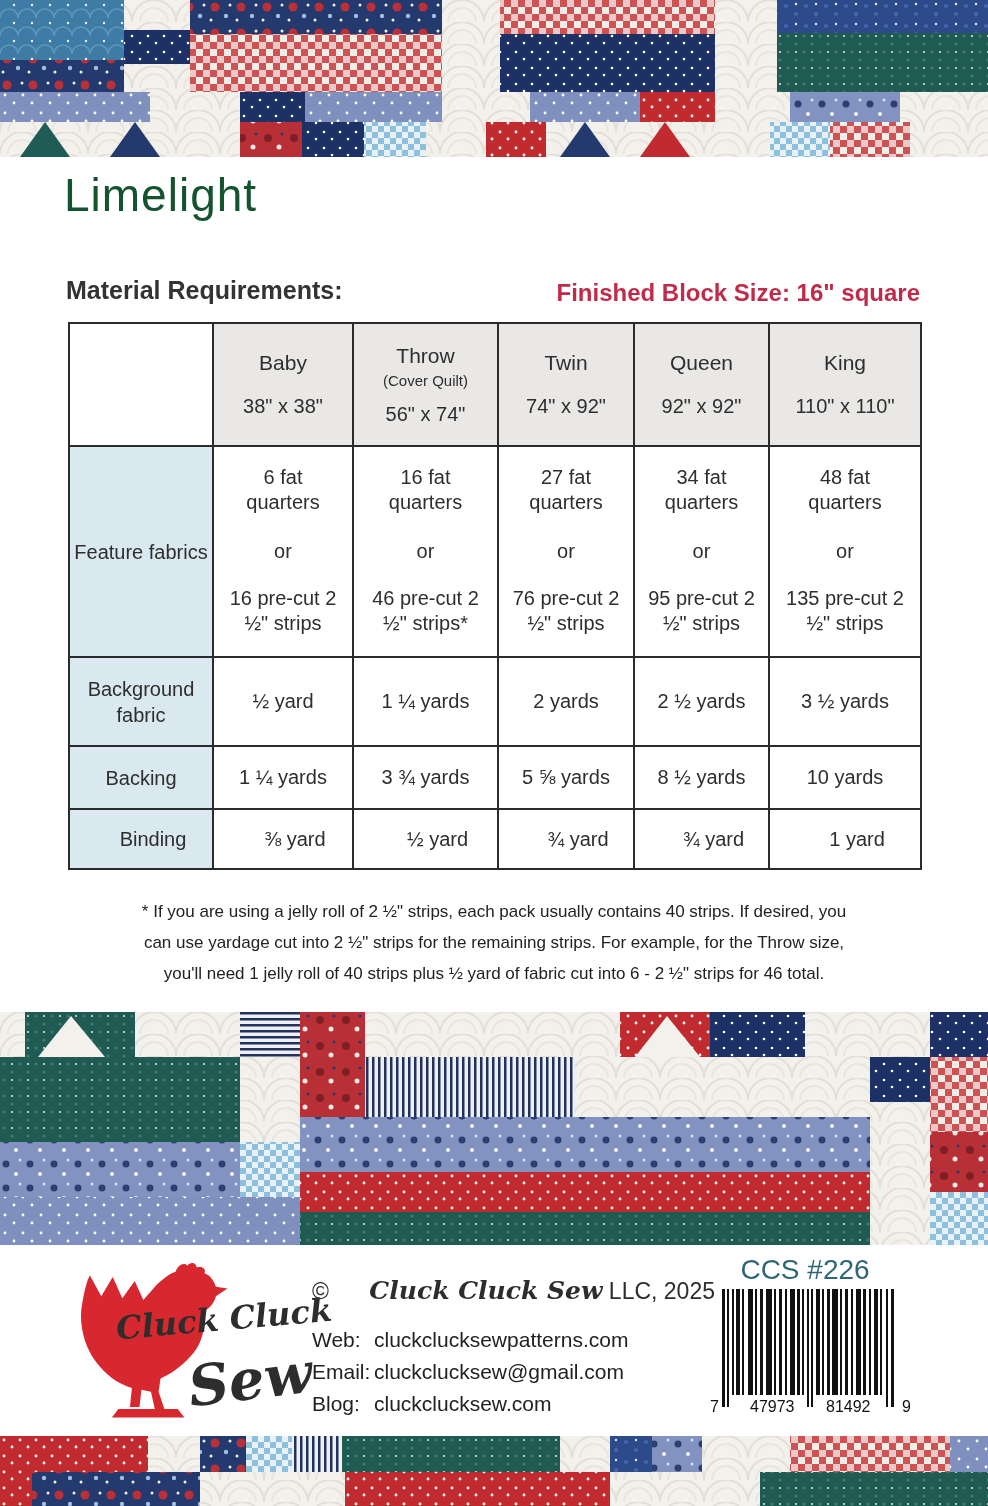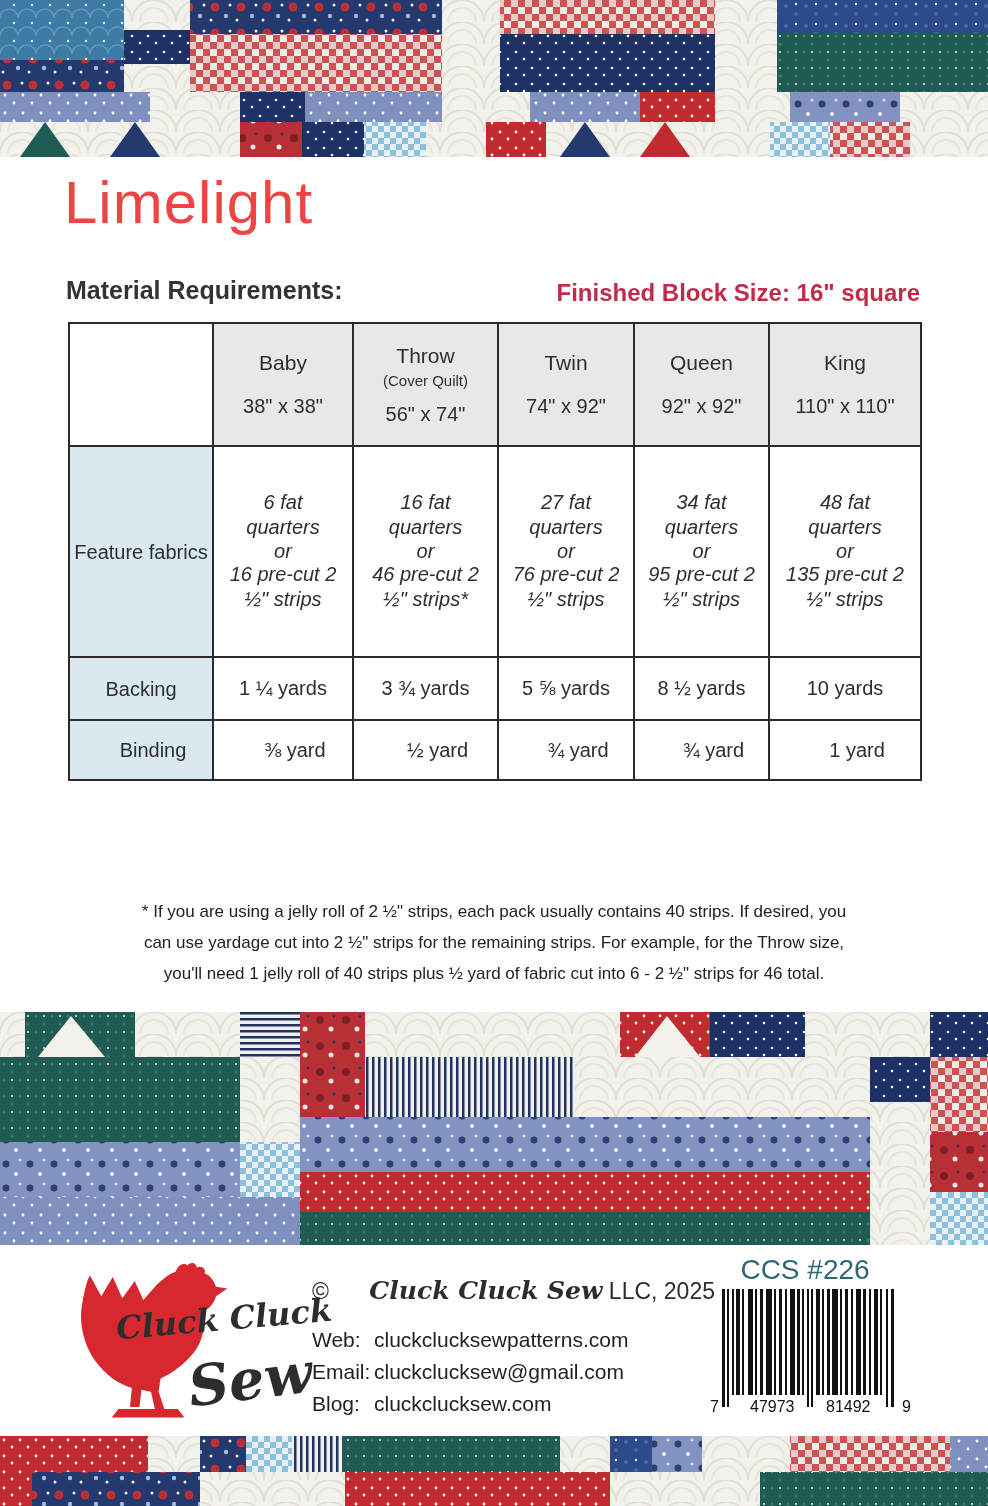--- a/index.html
+++ b/index.html
@@ -3,43 +3,43 @@
 <meta charset="utf-8">
 <style>
   html,body{margin:0;padding:0;background:#fff;}
   .page{position:relative;width:988px;height:1506px;background:#ffffff;overflow:hidden;
         font-family:"Liberation Sans",sans-serif;color:#2e2e2e;}
   .strip{position:absolute;left:0;width:988px;display:block;}
   #strip-top{top:0;height:157px;}
   #strip-mid{top:1012px;height:233px;}
   #strip-bot{top:1436px;height:70px;}
 
-  .title{position:absolute;left:64px;top:168px;font-size:60px;font-weight:300;
-         color:#ef4444;letter-spacing:1px;}
+  .title{position:absolute;left:64px;top:168px;font-size:46px;font-weight:300;
+         color:#14532d;letter-spacing:1px;}
   .matreq{position:absolute;left:66px;top:276px;font-size:25px;font-weight:700;color:#333;}
   .finblock{position:absolute;right:68px;top:279px;font-size:24px;font-weight:700;color:#c12b4a;}
 
   table.req{position:absolute;left:68px;top:322px;width:852px;border-collapse:collapse;
             table-layout:fixed;}
   table.req td{border:2px solid #2b2b2b;text-align:center;vertical-align:middle;
                font-size:20px;color:#2e2e2e;padding:0;}
   td.corner{background:#ffffff;}
   td.hcell{background:#e9e8e6;}
   td.labelcell{background:#d9e9ef;font-size:21px;line-height:26px;padding:4px 6px;}
   tr.hdr td{height:121px;}
   tr.feature td{height:209px;}
   tr.bg td{height:87px;}
   tr.backing td{height:61px;}
   tr.binding td{height:58px;padding-left:24px;}
   .hwrap{display:flex;flex-direction:column;align-items:center;justify-content:center;height:100%;padding:10px 16px;box-sizing:border-box;}
   .hname{font-size:21px;}
   .hsub{font-size:15px;margin-top:4px;min-height:2px;}
   .hsize{font-size:20px;margin-top:14px;}
-  .fwrap{display:flex;flex-direction:column;align-items:center;justify-content:center;
-         height:100%;box-sizing:border-box;padding:18px 0 20px 0;font-style:italic;}
+  .fwrap{display:flex;flex-direction:column;align-items:center;justify-content:space-between;
+         height:100%;box-sizing:border-box;padding:18px 0 20px 0;}
   .fa,.fc{max-width:112px;line-height:25px;}
   .fc{max-width:122px;}
   .fb{line-height:22px;}
 
   .footnote{position:absolute;left:0;top:896px;width:988px;text-align:center;
             font-size:17px;line-height:31px;color:#222;}
 
   .logo{position:absolute;left:60px;top:1258px;width:245px;height:172px;}
   .logo svg{position:absolute;left:0;top:0;}
   .logo-script{position:absolute;font-family:"DejaVu Serif",serif;font-style:italic;
@@ -255,20 +255,28 @@
               <div class="fc">95 pre-cut 2 ½" strips</div>
             </div>
           </td>
       <td>
             <div class="fwrap">
               <div class="fa">48 fat quarters</div>
               <div class="fb">or</div>
               <div class="fc">135 pre-cut 2 ½" strips</div>
             </div>
           </td>
+    </tr>
+    <tr class="bg">
+      <td class="labelcell">Background fabric</td>
+      <td>½ yard</td>
+      <td>1 ¼ yards</td>
+      <td>2 yards</td>
+      <td>2 ½ yards</td>
+      <td>3 ½ yards</td>
     </tr>
     <tr class="backing">
       <td class="labelcell">Backing</td>
       <td>1 ¼ yards</td>
       <td>3 ¾ yards</td>
       <td>5 ⅝ yards</td>
       <td>8 ½ yards</td>
       <td>10 yards</td>
     </tr>
     <tr class="binding">

